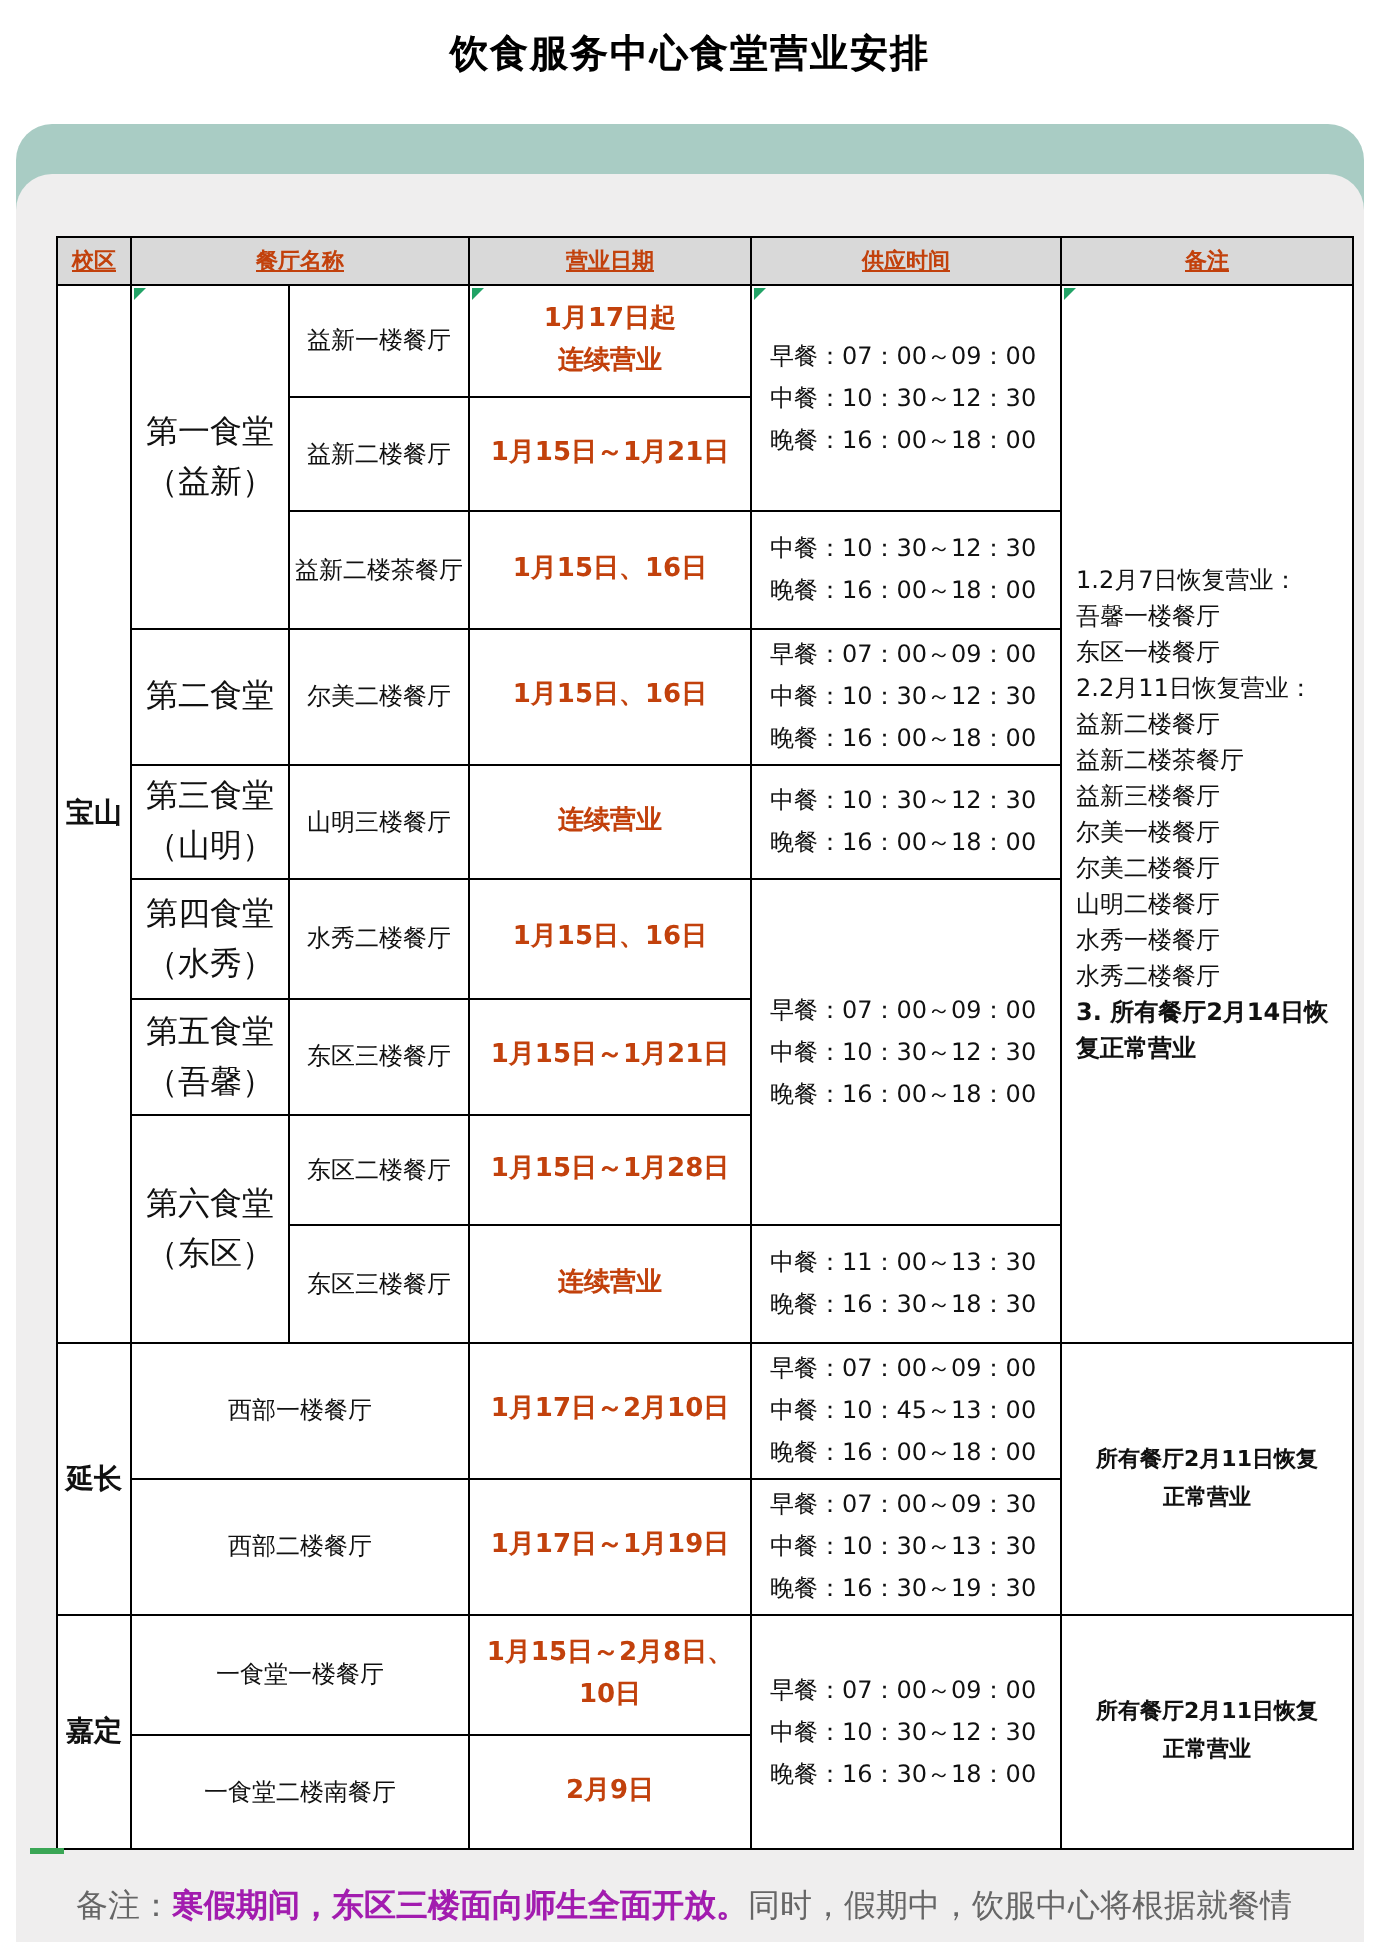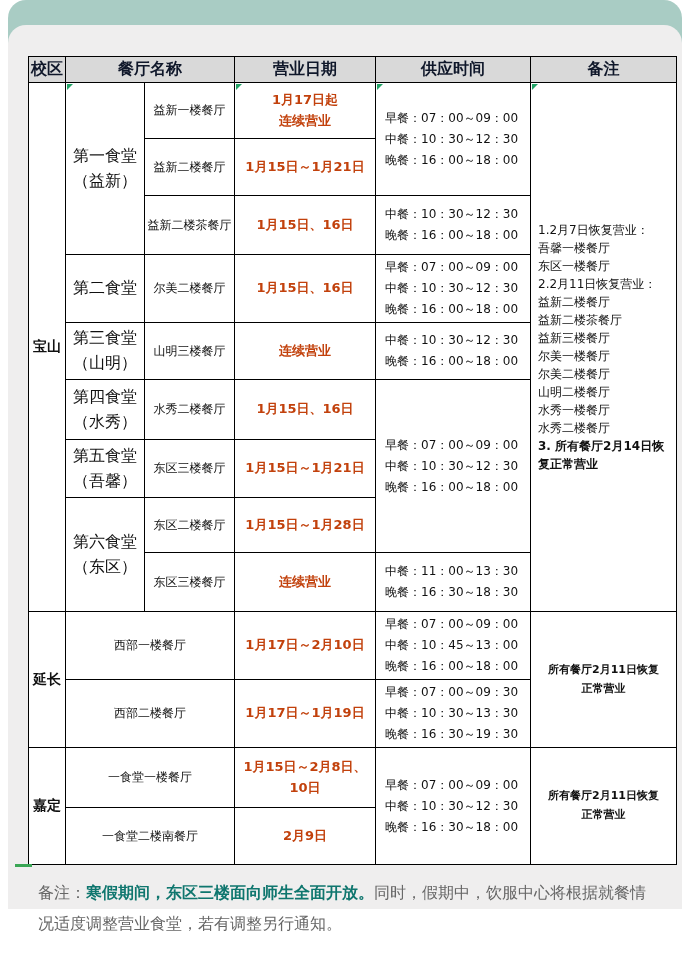--- a/index.html
+++ b/index.html
@@ -20,21 +20,21 @@
     padding:31px 6px 0 20px;
   }
   .table-wrap{position:relative;width:648px;}
   table{
     border-collapse:collapse;width:648px;table-layout:fixed;background:#fff;
   }
   th,td{
     border:1px solid #000;padding:2px;vertical-align:middle;text-align:center;
     overflow:hidden;
   }
-  th{background:#d9d9d9;font-size:16px;font-weight:bold;color:#0f172a;}
+  th{background:#d9d9d9;font-size:11px;font-weight:bold;color:#c2410c;text-decoration:underline;}
   .pre{white-space:pre-line;}
   td.campus{font-weight:bold;font-size:14px;}
   td.canteen{font-size:16px;line-height:1.55;}
   td.rest{font-size:12px;padding:1px;margin-left:28px;}
   td.date{color:#c2410c;font-weight:bold;font-size:13px;line-height:1.6;padding:0;}
   td.hours{font-size:12px;text-align:left;padding:2px 2px 2px 9px;line-height:1.75;}
   td.remark-list{font-size:12px;text-align:left;padding:6px 4px 6px 7px;line-height:1.5;}
   td.remark-center{font-weight:bold;font-size:11px;line-height:1.7;}
   .blockgap{}
   .bold{font-weight:bold;}
@@ -43,26 +43,27 @@
     position:absolute;top:1px;left:1px;width:0;height:0;
     border-top:6px solid #21a366;border-right:6px solid transparent;
   }
   .green-accent{
     position:absolute;left:-13px;bottom:-2px;width:17px;height:3px;background:#3aa655;
   }
   .footer{
     padding:12px 10px 0 10px;font-size:16px;line-height:1.95;color:#666;
     width:640px;box-sizing:border-box;
   }
-  .f-red{color:#0f766e;font-weight:bold;}
+  .f-red{color:#a21caf;font-weight:bold;}
 </style>
 </head>
 <body>
 
 <div class="page">
+  <h1 class="title">饮食服务中心食堂营业安排</h1>
 
   <div class="hero">
     <div class="green-cap"></div>
     <div class="card">
       <div class="table-wrap">
         <table>
           <colgroup>
             <col style="width:37px">
               <col style="width:79px">
               <col style="width:90px">

